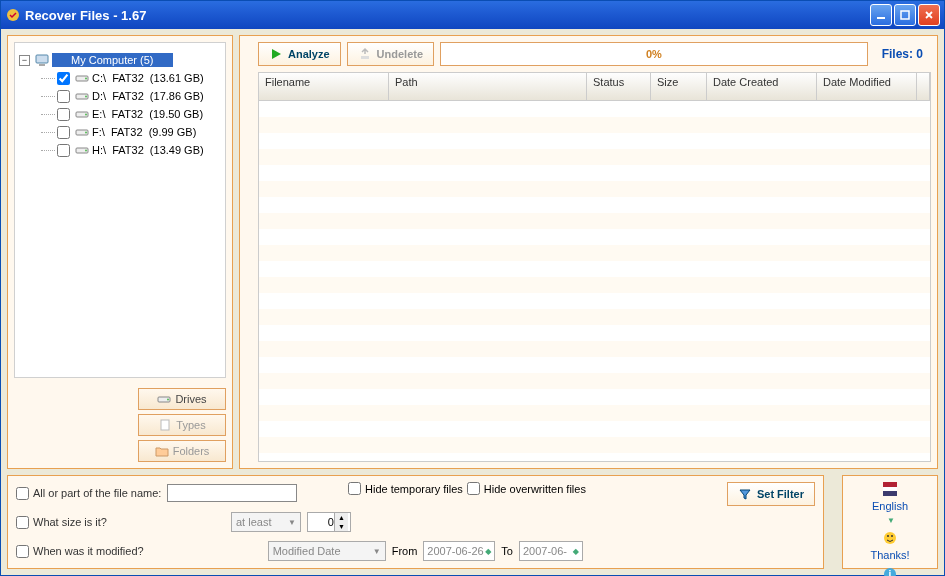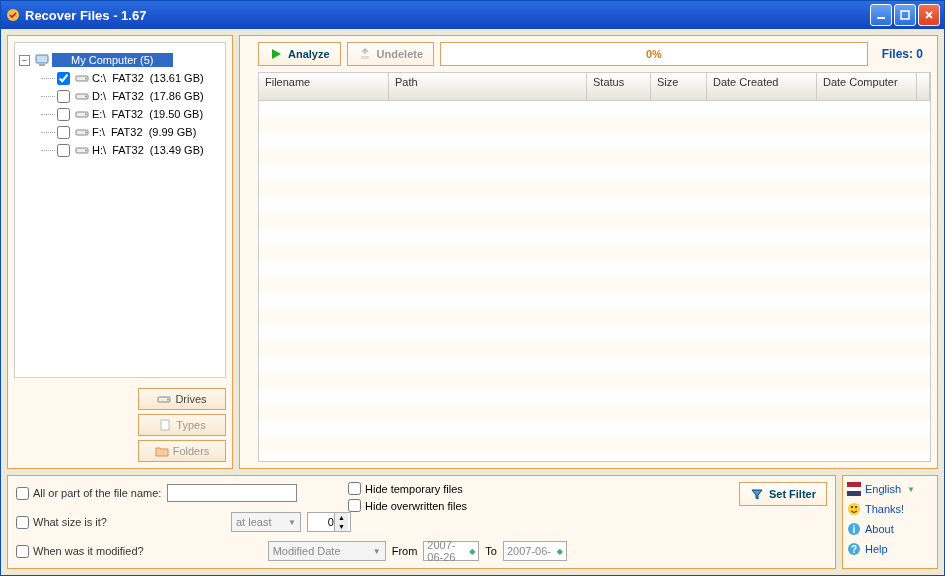--- a/index.html
+++ b/index.html
@@ -43,40 +43,40 @@
 .btn .btn-icon { width: 14px; height: 14px; }
 .progress-bar { flex: 1; height: 24px; border: 1px solid #e0a060; background: #fff; display: flex; align-items: center; justify-content: center; color: #d08020; font-weight: bold; }
 .files-count { padding: 0 8px; color: #0a4db3; font-weight: bold; font-size: 12px; }
 
 .grid { flex: 1; margin: 0 6px 6px 6px; border: 1px solid #ccc; background: #fff; display: flex; flex-direction: column; overflow: hidden; }
 .grid-header { display: flex; background: linear-gradient(#fefefe,#e8e4d8); border-bottom: 1px solid #ccc; height: 28px; }
 .grid-header .col { border-right: 1px solid #ccc; padding: 3px 6px; color: #333; font-size: 11px; }
 .grid-body { flex: 1; background: repeating-linear-gradient(#fff 0,#fff 16px,#fffaf2 16px,#fffaf2 32px); }
 .col.filename{width:130px}.col.path{width:198px}.col.status{width:64px}.col.size{width:56px}.col.datec{width:110px}.col.datem{width:100px}.col.last{flex:1}
 
-.bottom-row { display: flex; gap: 6px; height: 94px; }
+.bottom-row { display: flex; gap: 18px; height: 94px; }
 .filter-panel { flex: 1; border: 1px solid #e8a050; background: #fff8ee; padding: 6px 8px; display: flex; flex-direction: column; justify-content: space-between; position: relative; }
 .filter-row { display: flex; align-items: center; height: 22px; gap: 6px; }
 .filter-row label { display: flex; align-items: center; gap: 4px; color: #333; }
 .filter-row input[type=checkbox] { margin: 0; }
 .text-input { width: 130px; height: 18px; border: 1px solid #888; background: #fff; }
 .combo { height: 20px; border: 1px solid #aaa; background: #f4f4f4; display: flex; align-items: center; padding: 0 4px; color: #888; }
 .combo .arrow { margin-left: auto; font-size: 8px; }
 .spin { width: 44px; height: 20px; border: 1px solid #aaa; background: #fff; display: flex; align-items: center; }
 .spin input { width: 26px; border: none; text-align: right; font-size: 11px; outline: none; }
 .spin .spinbtns { width: 14px; display: flex; flex-direction: column; }
 .spin .spinbtns span { height: 9px; font-size: 7px; text-align: center; background: #eee; border-left: 1px solid #aaa; cursor: pointer; line-height: 9px; }
-.date-input { width: 56px; height: 20px; border: 1px solid #aaa; background: #fff; display: flex; align-items: center; padding: 0 3px; color: #888; }
+.date-input { width: 72px; height: 20px; border: 1px solid #aaa; background: #fff; display: flex; align-items: center; padding: 0 3px; color: #888; }
 .date-input .arrow { margin-left: auto; font-size: 8px; color: #4a7; }
 .set-filter-btn { position: absolute; right: 8px; top: 6px; margin-left: 24px; }
-.hide-opts { position: absolute; left: 340px; top: 6px; display: flex; flex-direction: column; gap: 4px; }
+.hide-opts { position: absolute; left: 340px; top: 6px; display: flex; gap: 4px; }
 .hide-opts label { display: flex; align-items: center; gap: 4px; }
 
 .links-panel { width: 96px; border: 1px solid #e8a050; background: #fff8ee; padding: 6px 4px; display: flex; flex-direction: column; gap: 6px; }
-.link-item { display: flex; align-items: center; gap: 4px; color: #0a4db3; cursor: pointer; font-size: 11px; }
+.link-item { display: flex; align-items: center; gap: 4px; color: #0a4db3; cursor: pointer; font-size: 11px; flex-direction: column; }
 .link-item .link-icon { width: 14px; height: 14px; }
 .link-item .dd { font-size: 8px; color: #4a7; margin-left: 2px; }
 
 .flagstripes { background: linear-gradient(#b22234 0 33%,#fff 33% 66%,#3c3b6e 66% 100%); }
 </style>
 </head>
 <body>
 
 <div class="window">
   <div class="titlebar">
@@ -222,21 +222,21 @@
           </div>
           <div class="files-count">Files: 0</div>
         </div>
         <div class="grid">
           <div class="grid-header">
             <div class="col filename">Filename</div>
             <div class="col path">Path</div>
             <div class="col status">Status</div>
             <div class="col size">Size</div>
             <div class="col datec">Date Created</div>
-            <div class="col datem">Date Computer</div>
+            <div class="col datem">Date Modified</div>
             <div class="col last"></div>
           </div>
           <div class="grid-body"></div>
         </div>
       </div>
     </div>
 
     <div class="bottom-row">
       <div class="filter-panel">
         <div class="filter-row">

